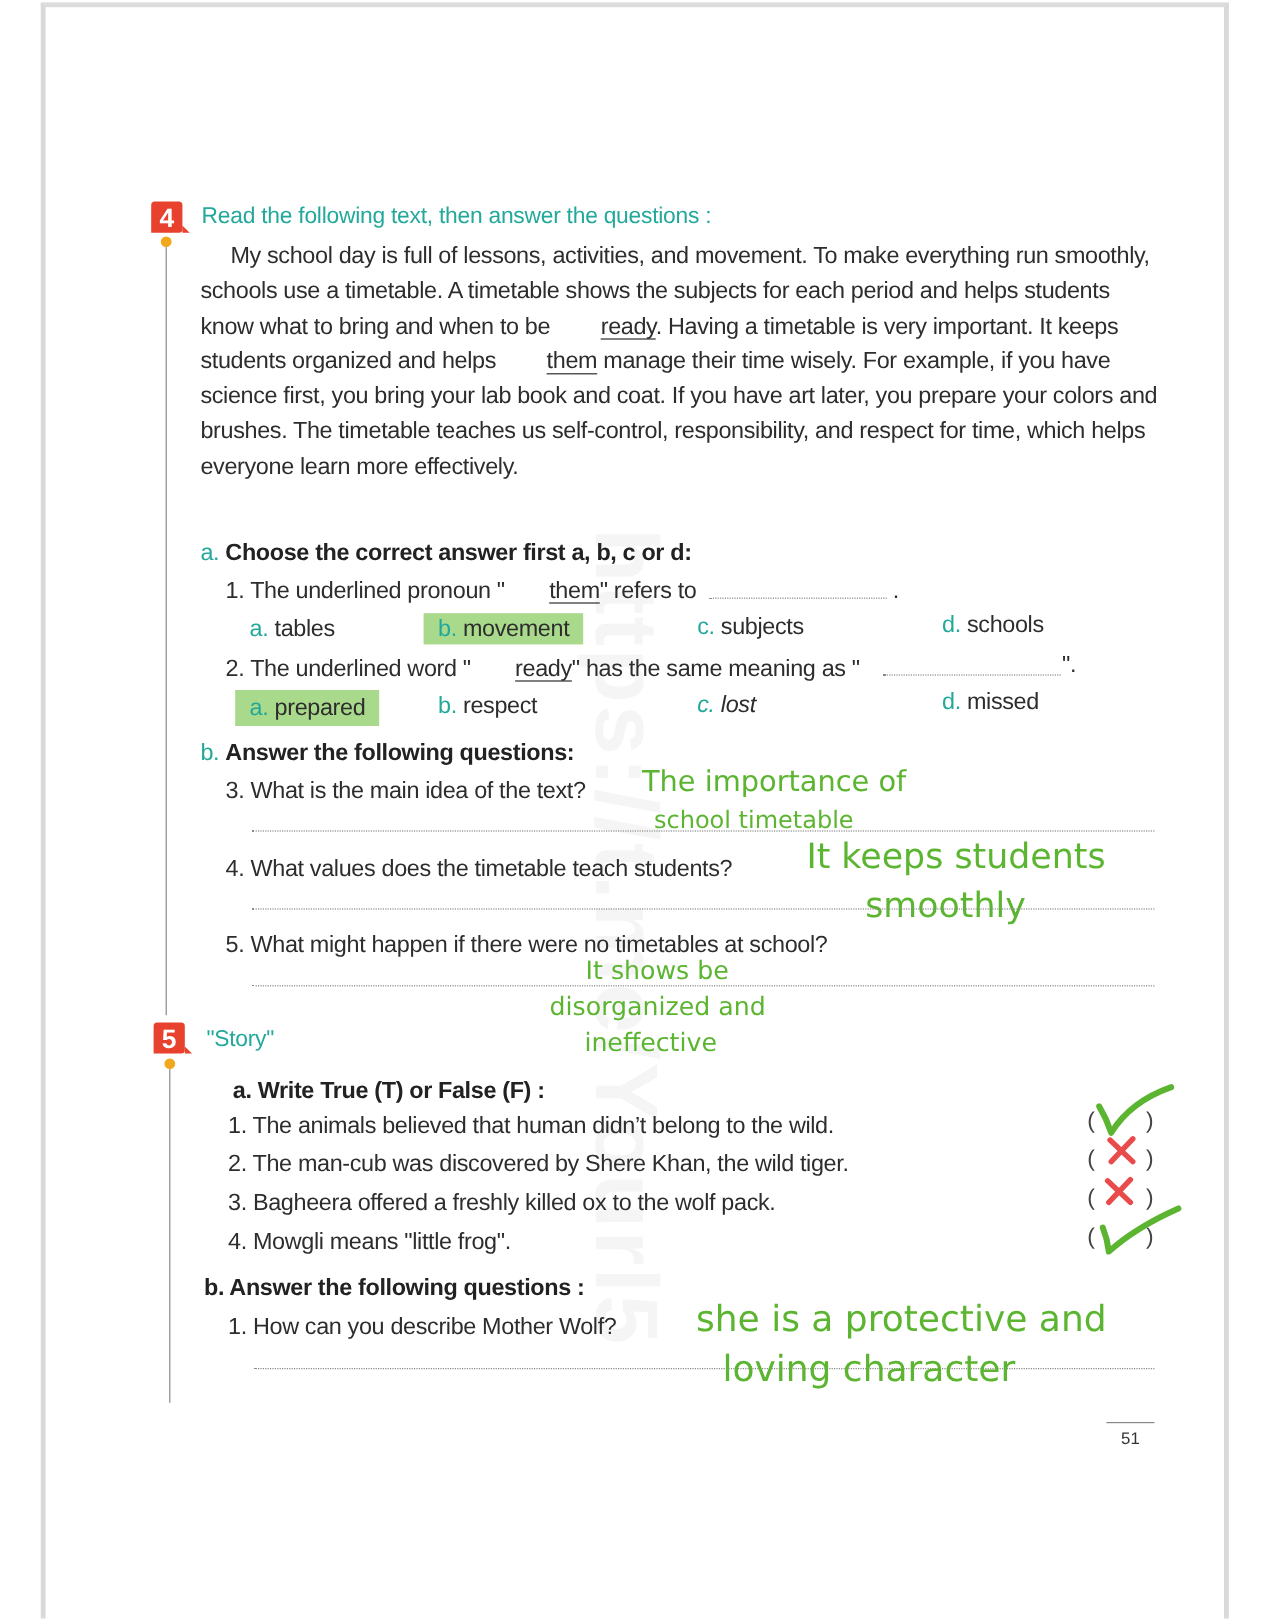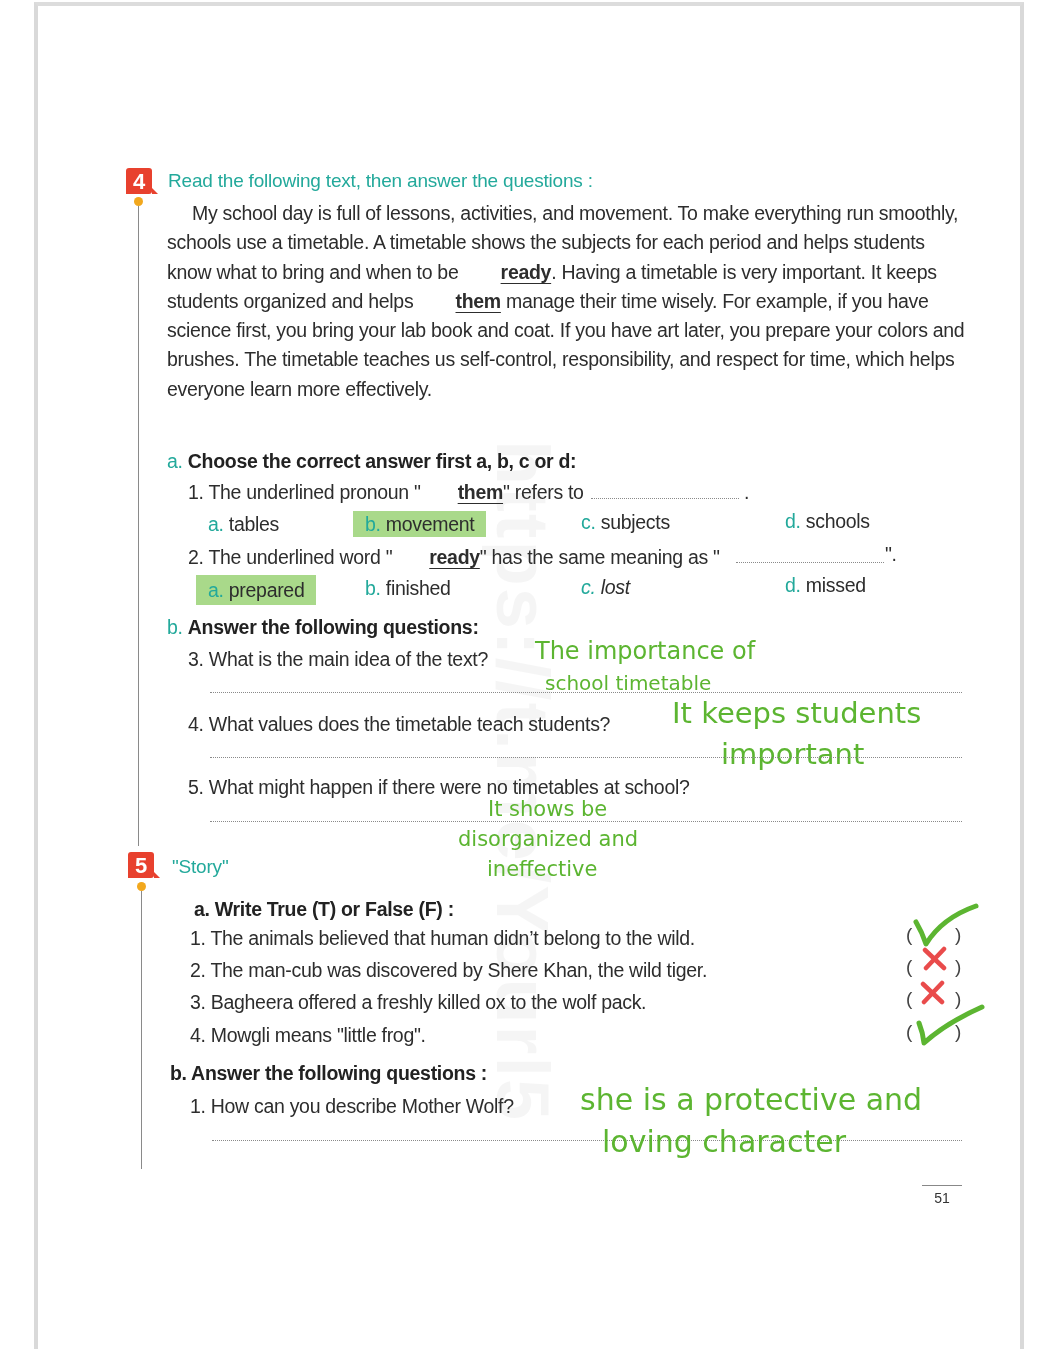--- a/index.html
+++ b/index.html
@@ -35,21 +35,21 @@
   .vline { position: absolute; width: 1px; background: #8a8a8a; }
   .teal { color: #23a99b; }
   .title {
     position: absolute; font-weight: normal; font-size: 19px; color: #23a99b; letter-spacing: -0.2px;
   }
   .passage {
     position: absolute; left: 167px; top: 199px; width: 800px;
     font-size: 19.5px; line-height: 29.3px; color: #2d2d2d; letter-spacing: -0.3px;
   }
   .passage p { margin: 0; text-indent: 25px; }
-  .u { font-weight: bold; text-decoration: underline; text-underline-offset: 4px; padding-left: 37px; }
+  .u { font-weight: normal; text-decoration: underline; text-underline-offset: 4px; padding-left: 37px; }
   .line { position: absolute; font-size: 19.5px; color: #2d2d2d; white-space: nowrap; letter-spacing: -0.3px; }
   .sub-head { font-weight: bold; color: #222; }
   .opt { position: absolute; font-size: 19.5px; color: #2d2d2d; white-space: nowrap; letter-spacing: -0.3px; text-align: center; }
   .opt .l { color: #23a99b; }
   .hl { background: #a9d98a; padding: 2px 12px; margin-left: -12px; }
   .dots { position: absolute; height: 0; border-top: 1.5px dotted #8a8a8a; }
   .ans { position: absolute; color: #5cb531; white-space: nowrap; font-family: "DejaVu Sans", sans-serif; }
   .paren { position: absolute; font-size: 19px; color: #444; }
   .pagenum { position: absolute; left: 922px; top: 1185px; width: 40px; border-top: 1px solid #888; font-size: 14px; text-align: center; padding-top: 4px; color: #333; }
 </style>
@@ -86,21 +86,21 @@
 <div class="opt" style="left:785px; top:510px;"><span class="l">d.</span> <span>schools</span></div>
 
 <div class="line" style="left:188px; top:546px;">
   <span>2.</span>
   <span>The underlined word "</span><span class="u">ready</span><span>" has the same meaning as "</span>
 </div>
 <div class="dots" style="left:736px; top:562px; width:148px;"></div>
 <div class="line" style="left:885px; top:543px;">".</div>
 
 <div class="opt" style="left:208px; top:579px;"><span class="hl" style="padding:4px 12px;"><span class="l">a.</span> <span>prepared</span></span></div>
-<div class="opt" style="left:365px; top:577px;"><span class="l">b.</span> <span>finished</span></div>
+<div class="opt" style="left:365px; top:577px;"><span class="l">b.</span> <span>respect</span></div>
 <div class="opt" style="left:581px; top:576px;font-style:italic;"><span class="l">c.</span> <span>lost</span></div>
 <div class="opt" style="left:785px; top:574px;"><span class="l">d.</span> <span>missed</span></div>
 
 <div class="line" style="left:167px; top:616px;">
   <span class="teal">b.</span>
   <span class="sub-head">Answer the following questions:</span>
 </div>
 
 <div class="line" style="left:188px; top:648px;">
   <span>3.</span>
@@ -108,21 +108,21 @@
 </div>
 <div class="ans" style="left:535px; top:637px; font-size:24px;">The importance of</div>
 <div class="ans" style="left:545px; top:671px; font-size:20px;">school timetable</div>
 <div class="dots" style="left:210px; top:692px; width:752px;"></div>
 
 <div class="line" style="left:188px; top:713px;">
   <span>4.</span>
   <span>What values does the timetable teach students?</span>
 </div>
 <div class="ans" style="left:672px; top:696px; font-size:29px;">It keeps students</div>
-<div class="ans" style="left:721px; top:737px; font-size:29px;">important</div>
+<div class="ans" style="left:721px; top:737px; font-size:29px;">smoothly</div>
 <div class="dots" style="left:210px; top:757px; width:752px;"></div>
 
 <div class="line" style="left:188px; top:776px;">
   <span>5.</span>
   <span>What might happen if there were no timetables at school?</span>
 </div>
 <div class="ans" style="left:488px; top:797px; font-size:21px;">It shows be</div>
 <div class="dots" style="left:210px; top:821px; width:752px;"></div>
 <div class="ans" style="left:458px; top:827px; font-size:21px;">disorganized and</div>
 <div class="ans" style="left:487px; top:857px; font-size:21px;">ineffective</div>

